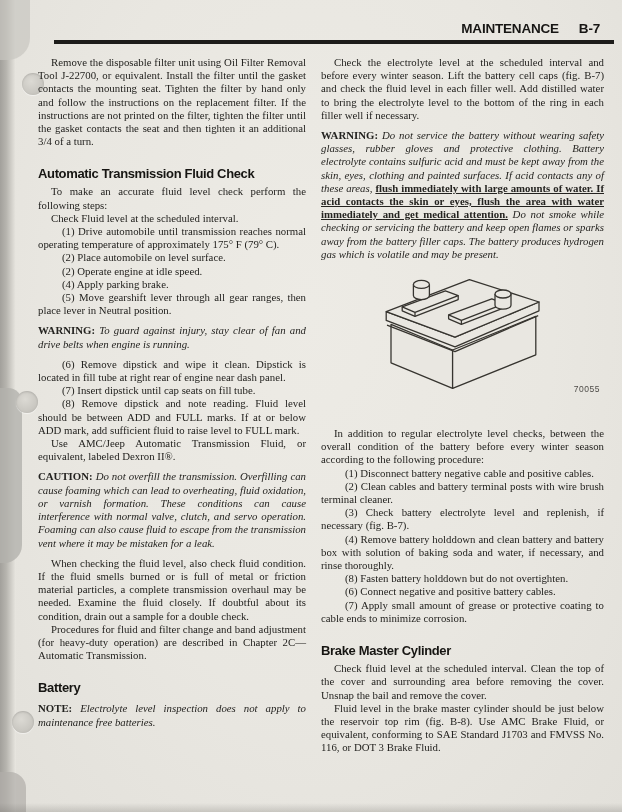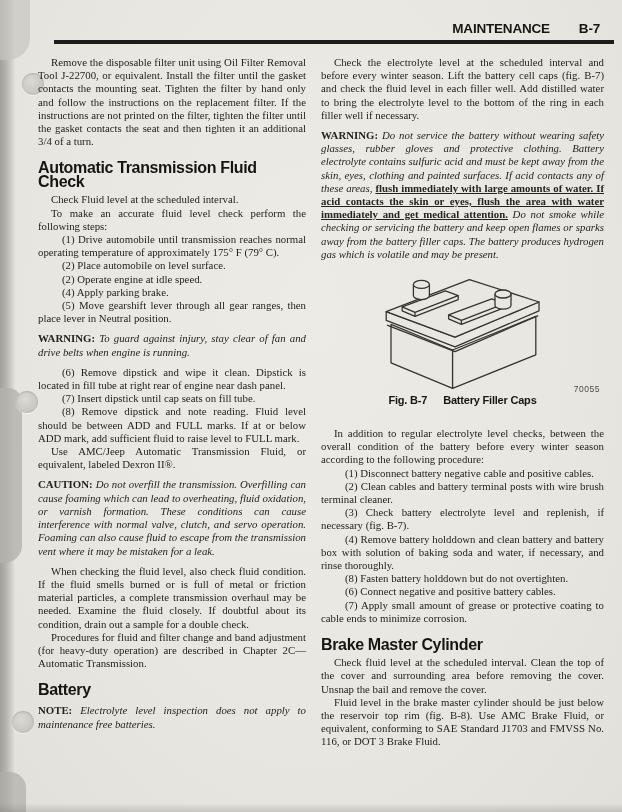--- a/index.html
+++ b/index.html
@@ -22,36 +22,36 @@
   .hole { position:absolute; width:22px; height:22px; border-radius:50%;
     background:radial-gradient(circle at 42% 38%, #dcdad4 0%, #cac8c2 60%, #b4b2ac 100%);
     box-shadow: inset 0 1px 2px rgba(0,0,0,.14), 0 1px 1px rgba(255,255,255,.55); }
   .hole-1 { left:22px; top:73px; }
   .hole-2 { left:16px; top:391px; }
   .hole-3 { left:12px; top:711px; }
 
   .page-header { position:absolute; top:21px; left:0; right:22px; text-align:right;
     font-family:"Liberation Sans", sans-serif; font-weight:bold; font-size:13.5px;
     letter-spacing:-0.2px; color:#17161 4; color:#171614; }
-  .page-header .pgnum { margin-left:29px; }
+  .page-header .pgnum { margin-left:20px; }
   .header-rule { position:absolute; top:40px; left:54px; right:8px; height:4px; background:#1d1c1a; }
 
   .col { position:absolute; top:56px; font-size:10.8px; line-height:13.2px;
     text-align:justify; color:#242320; }
   .col-left  { left:38px;  width:268px; }
   .col-right { left:321px; width:283px; }
 
   p.body { text-indent:13px; }
   p.step { text-indent:24px; }
   .notice { margin:7px 0; }
   .notice .lbl { font-weight:bold; font-style:normal;margin-top:29px; }
   .notice .it  { font-style:italic; }
   .notice .boldrun { font-weight:bold; font-style:normal;text-decoration:underline; }
-  h2.sect { font-family:"Liberation Sans", sans-serif; font-size:16px; line-height:14px;
-    letter-spacing:-0.35px; color:#161512; margin:13px 0 4px; text-align:left; }
+  h2.sect { font-family:"Liberation Sans", sans-serif; font-size:13px; line-height:14px;
+    letter-spacing:-0.35px; color:#161512; margin:19px 0 4px; text-align:left; }
 
   figure.fig { position:relative; margin:9px 0 7px; height:150px; }
   figure.fig svg { display:block; margin:0 auto; }
   .fig-num { position:absolute; right:4px; bottom:24px;
     font-family:"Liberation Sans", sans-serif; font-size:8.5px; color:#4e4c48; letter-spacing:.5px; }
   figcaption { margin-top:4px; text-align:center; font-family:"Liberation Sans", sans-serif;
     font-weight:bold; font-size:11px; letter-spacing:-0.2px; color:#171614; }
   figcaption .cap-fig { margin-right:16px; }
 </style>
 </head>
@@ -69,22 +69,22 @@
 
   <div class="page-header">
     <span>MAINTENANCE</span><span class="pgnum">B-7</span>
   </div>
   <div class="header-rule"></div>
 
   <div class="col col-left">
     <p class="body">Remove the disposable filter unit using Oil Filter Removal Tool J-22700, or equivalent. Install the filter until the gasket contacts the mounting seat. Tighten the filter by hand only and follow the instructions on the replacement filter. If the instructions are not printed on the filter, tighten the filter until the gasket contacts the seat and then tighten it an additional 3/4 of a turn.</p>
 
     <h2 class="sect">Automatic Transmission Fluid Check</h2>
+    <p class="body">To make an accurate fluid level check perform the following steps:</p>
     <p class="body">Check Fluid level at the scheduled interval.</p>
-    <p class="body">To make an accurate fluid level check perform the following steps:</p>
     <p class="step">(1) Drive automobile until transmission reaches normal operating temperature of approximately 175° F (79° C).</p>
     <p class="step">(2) Place automobile on level surface.</p>
     <p class="step">(2) Operate engine at idle speed.</p>
     <p class="step">(4) Apply parking brake.</p>
     <p class="step">(5) Move gearshift lever through all gear ranges, then place lever in Neutral position.</p>
 
     <p class="notice">
       <span class="lbl">WARNING:</span>
       <span class="it">To guard against injury, stay clear of fan and drive belts when engine is running.</span>
     </p>
@@ -139,23 +139,20 @@
           <polyline fill="none" points="108,63 108,68"></polyline>
 
           <path d="M48,18 L48,32 A10,5 0 0 0 68,32 L68,18"></path>
           <ellipse cx="58" cy="18" rx="10" ry="5"></ellipse>
 
           <path d="M150,30 L150,44 A10,5 0 0 0 170,44 L170,30"></path>
           <ellipse cx="160" cy="30" rx="10" ry="5"></ellipse>
         </g>
       </svg>
       <div class="fig-num">70055</div>
-      <figcaption>
-        <span class="cap-fig">Fig. B-7</span><span>Battery Filler Caps</span>
-      </figcaption>
     </figure>
 
     <p class="body">In addition to regular electrolyte level checks, between the overall condition of the battery before every winter season according to the following procedure:</p>
     <p class="step">(1) Disconnect battery negative cable and positive cables.</p>
     <p class="step">(2) Clean cables and battery terminal posts with wire brush terminal cleaner.</p>
     <p class="step">(3) Check battery electrolyte level and replenish, if necessary (fig. B-7).</p>
     <p class="step">(4) Remove battery holddown and clean battery and battery box with solution of baking soda and water, if necessary, and rinse thoroughly.</p>
     <p class="step">(8) Fasten battery holddown but do not overtighten.</p>
     <p class="step">(6) Connect negative and positive battery cables.</p>
     <p class="step">(7) Apply small amount of grease or protective coating to cable ends to minimize corrosion.</p>

